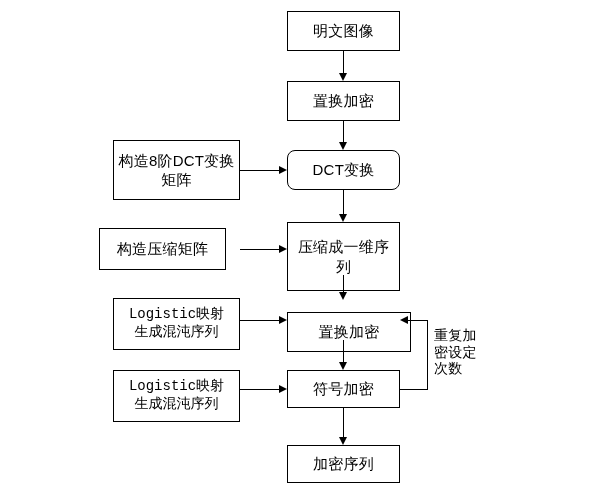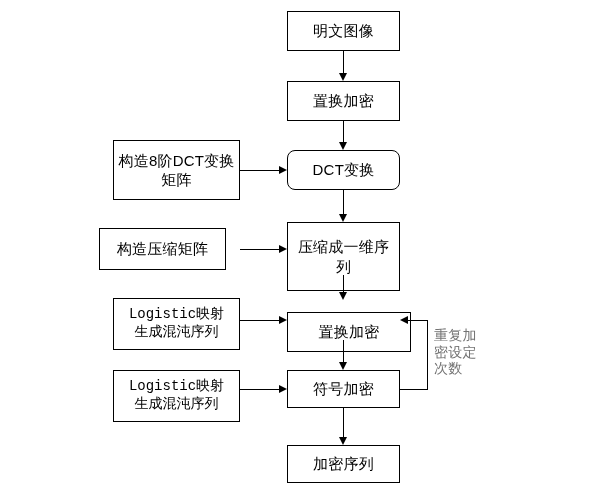--- a/index.html
+++ b/index.html
@@ -64,21 +64,21 @@
   }
   .arrow.left {
     border-top: 4px solid transparent;
     border-bottom: 4px solid transparent;
     border-right: 8px solid #000000;
   }
   .loop-label {
     position: absolute;
     font-size: 14px;
     line-height: 1.18;
-    color: #737373;
+    color: #000000;
     text-align: left;
     white-space: pre-line;
     letter-spacing: 0.2px;
   }
 </style>
 </head>
 <body>
 
 <div id="canvas">
 

